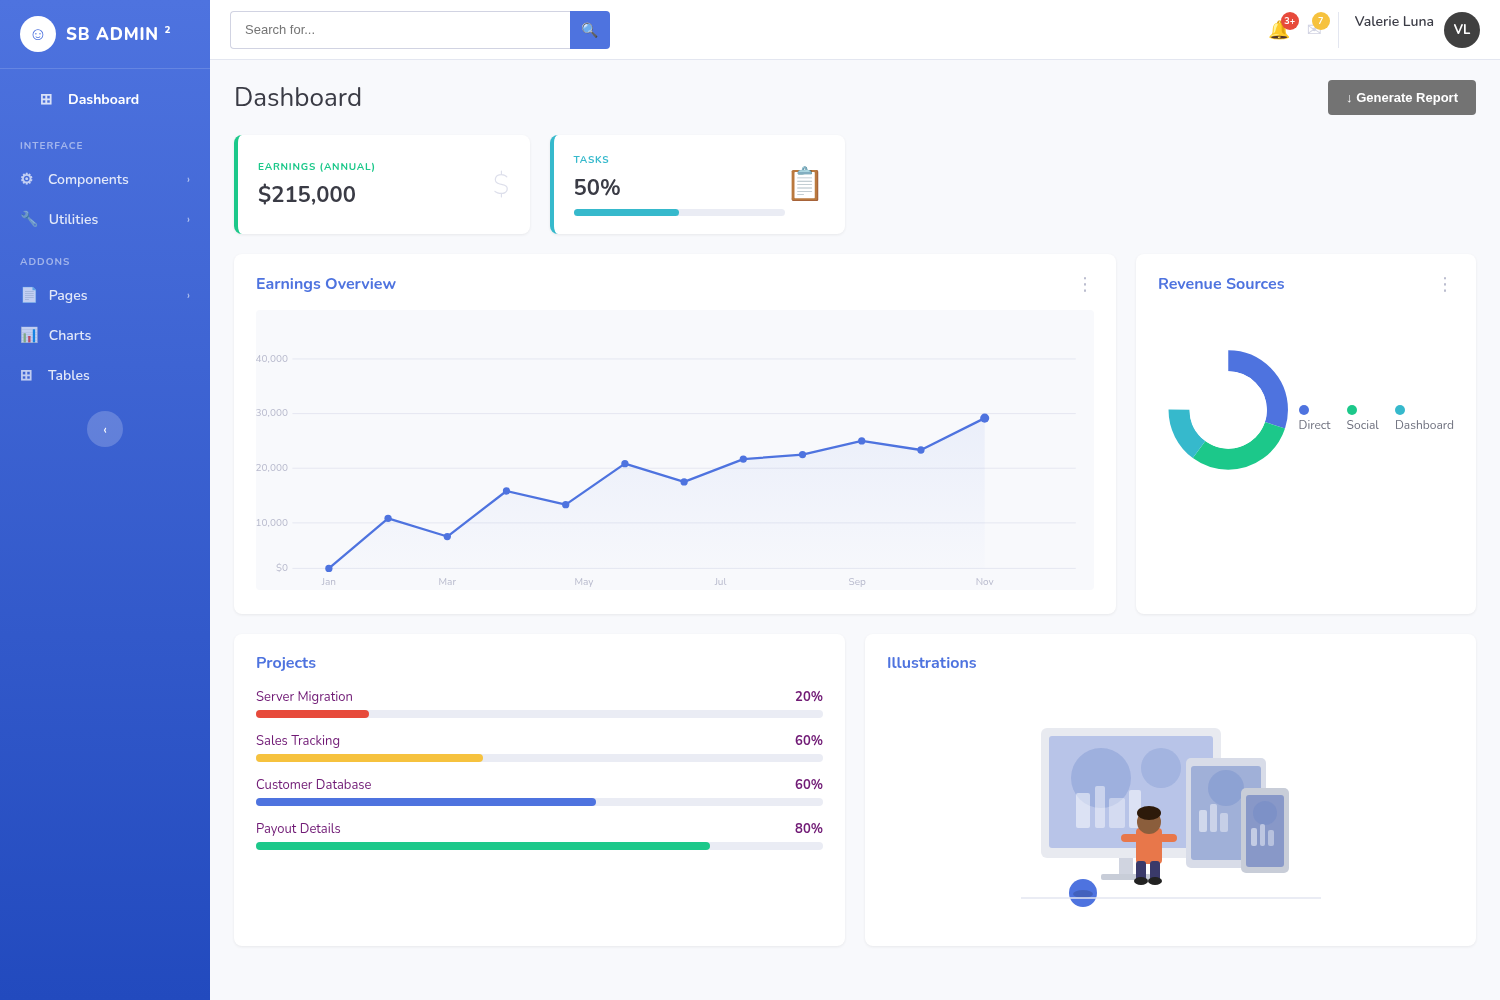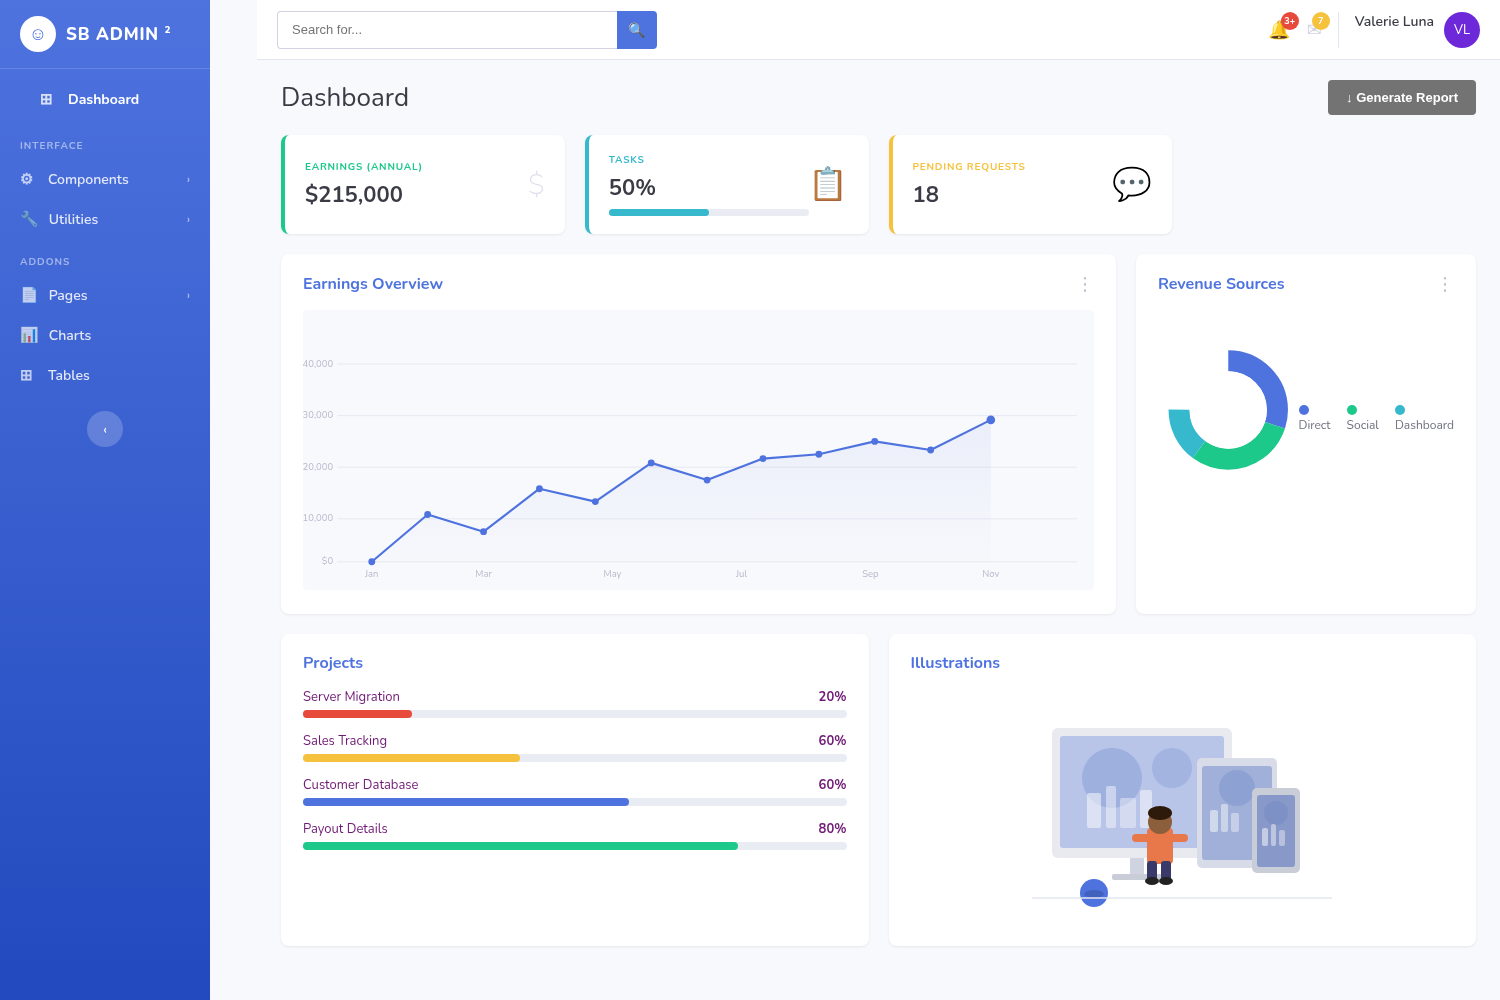--- a/index.html
+++ b/index.html
@@ -71,21 +71,20 @@
       color: white;
       font-size: 14px;
     }
 
     
     .main {
       flex: 1;
       display: flex;
       flex-direction: column;
       overflow: hidden;
-      padding-left: 47px;
     }
 
     
     .topbar {
       background: white;
       height: 60px;
       display: flex;
       align-items: center;
       padding: 0 20px;
       border-bottom: 1px solid #e3e6f0;
@@ -366,21 +365,21 @@
         <span class="icon">🔔</span>
         <span class="badge badge-danger">3+</span>
       </div>
       <div class="topbar-badge">
         <span class="icon">✉</span>
         <span class="badge badge-warning">7</span>
       </div>
       <div class="divider-v"></div>
       <div class="user-info">
         <span class="user-name">Valerie Luna</span>
-        <div class="user-avatar" style="background:#6d28d9; font-size:13px; color:white; font-weight:400;">
+        <div class="user-avatar" style="background:#404040; font-size:13px; color:white; font-weight:700;">
           
           VL
         </div>
       </div>
     </div>
   </header>
 
   <div class="page-content">
 
     <div class="page-header">
@@ -405,27 +404,20 @@
           <div class="stat-value">50%</div>
           <div class="stat-progress-wrap">
             <div class="stat-progress-bar-bg" style="flex:1;">
               <div class="stat-progress-bar" style="width:50%;"></div>
             </div>
           </div>
         </div>
         <div class="stat-icon">📋</div>
       </div>
 
-      <div class="stat-card stat-card-yellow">
-        <div>
-          <div class="stat-label">PENDING REQUESTS</div>
-          <div class="stat-value">18</div>
-        </div>
-        <div class="stat-icon">💬</div>
-      </div>
 
     </div>
 
     <div class="charts-row">
 
       <div class="card">
         <div class="card-header">
           <span class="card-title">Earnings Overview</span>
           <span class="card-menu">⋮</span>
         </div>

